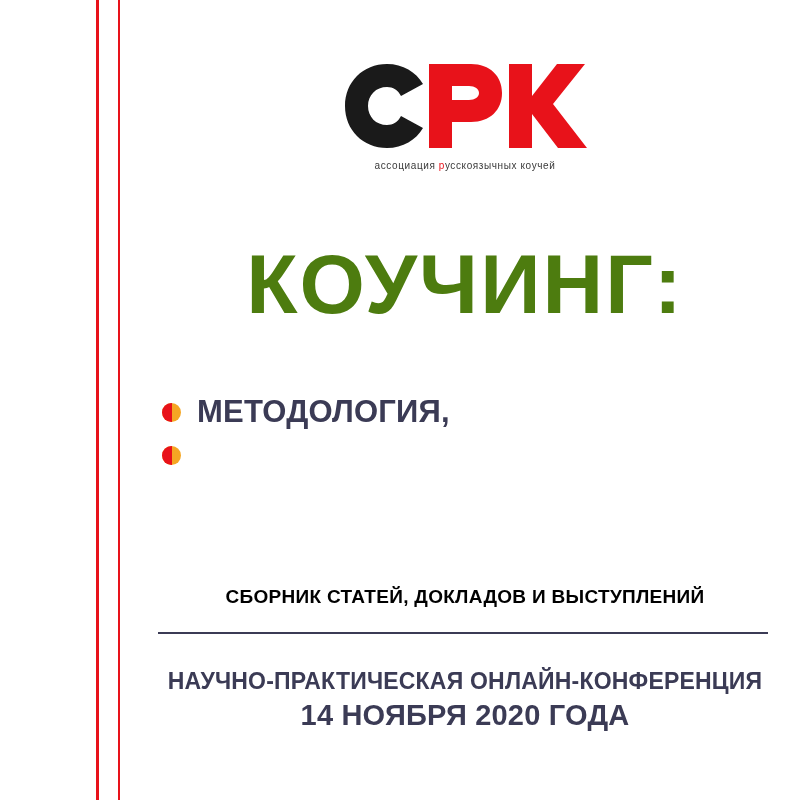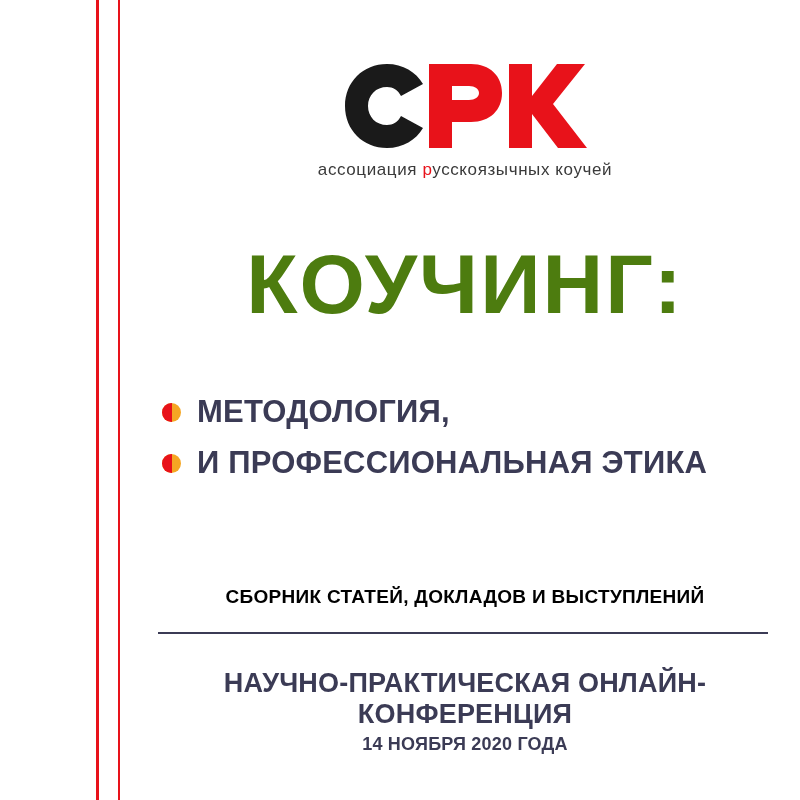--- a/index.html
+++ b/index.html
@@ -54,21 +54,21 @@
   }
   .logo-mark {
     position: relative;
     display: inline-block;
     width: 244px;
     height: 88px;
   }
   .logo-mark svg { display: block; }
   .logo-tagline {
     margin-top: 6px;
-    font-size: 17px;
+    font-size: 10px;
     letter-spacing: 0.6px;
     color: #3a3a3a;
     font-family: "Liberation Sans", sans-serif;
   }
   .logo-tagline .em { color: #e8121a; }
 
   
   .main-title {
     position: absolute;
     top: 238px;
@@ -150,25 +150,25 @@
   .footer {
     position: absolute;
     top: 668px;
     left: 0;
     width: 670px;
     text-align: center;
     color: #3b3b55;
     font-weight: bold;
   }
   .footer-line1 {
-    font-size: 27px;
+    font-size: 23px;
     letter-spacing: 0.2px;
   }
   .footer-line2 {
-    font-size: 18px;
+    font-size: 29px;
     letter-spacing: 0.2px;
     margin-top: 4px;
   }
 </style>
 </head>
 <body>
 
 <div class="page">
 
   <div class="spine-outer"></div>
@@ -192,21 +192,20 @@
 
     <div class="main-title">КОУЧИНГ:</div>
 
     <div class="subtitle-list">
       <div class="subtitle-row">
         <span class="bullet"></span>
         <span class="subtitle-text">МЕТОДОЛОГИЯ,</span>
       </div>
       <div class="subtitle-row">
         <span class="bullet"></span>
-        <span class="subtitle-text">И ПРОФЕССИОНАЛЬНАЯ ЭТИКА</span>
       </div>
     </div>
 
     <div class="caption">СБОРНИК СТАТЕЙ, ДОКЛАДОВ И ВЫСТУПЛЕНИЙ</div>
 
     <div class="divider"></div>
 
     <div class="footer">
       <div class="footer-line1">НАУЧНО-ПРАКТИЧЕСКАЯ ОНЛАЙН-КОНФЕРЕНЦИЯ</div>
       <div class="footer-line2">14 НОЯБРЯ 2020 ГОДА</div>

